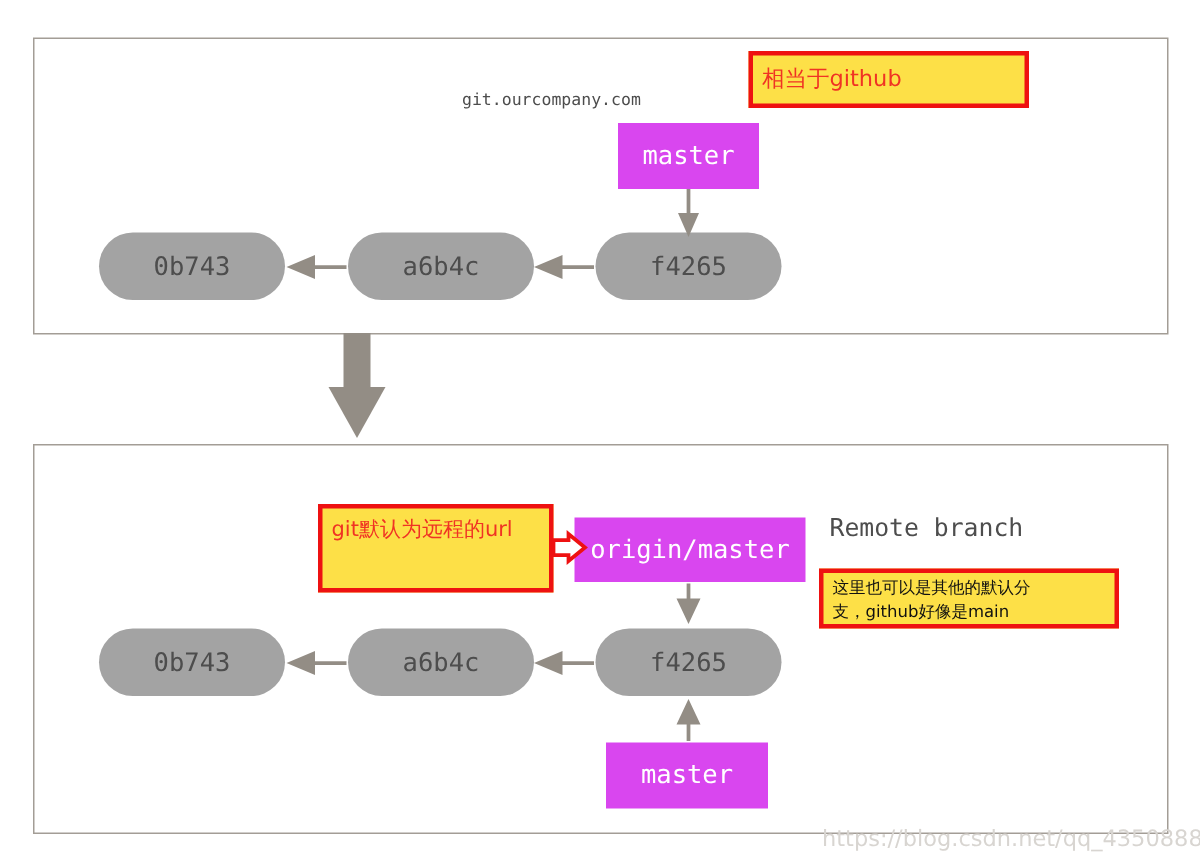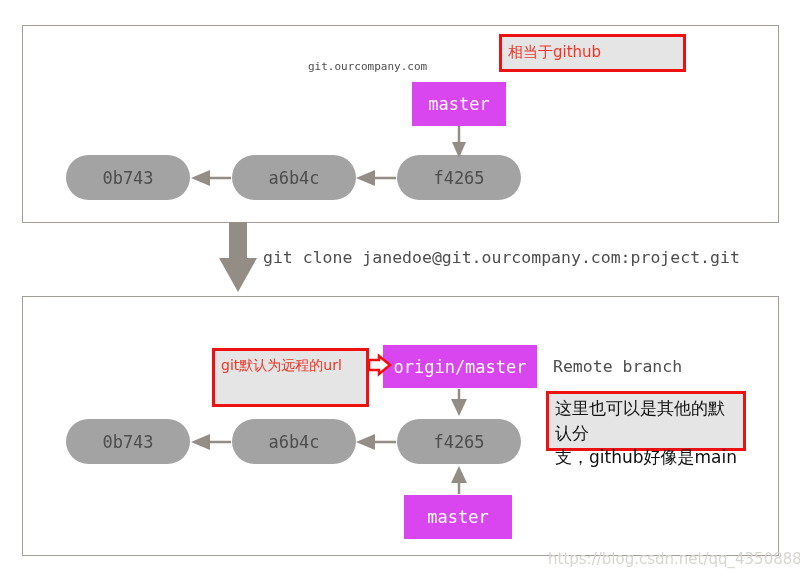--- a/index.html
+++ b/index.html
@@ -55,21 +55,21 @@
     font-size: 11px;
     margin-top: 24px;
   }
   #label-my-computer {
     left: 344px;
     top: 310px;
     font-size: 16.5px;
   }
   #label-remote-branch {
     left: 553px;
-    top: 357px;
+    top: 342px;
     font-size: 16.5px;
   }
   #label-local-branch {
     left: 531px;
     top: 508px;
     font-size: 16.5px;
   }
   #label-clone-cmd {
     left: 263px;
     top: 248px;
@@ -101,21 +101,21 @@
     justify-content: center;
     font-family: "DejaVu Sans Mono", "Liberation Mono", monospace;
     font-size: 17px;
     box-sizing: border-box;
   }
 
   
   .annot {
     position: absolute;
     border: 3px solid #ee1111;
-    background: #e5e5e5;
+    background: #fde047;
     box-sizing: border-box;
     font-family: "DejaVu Sans", "Liberation Sans", sans-serif;
     line-height: 1.45;
     padding: 3px 6px;
   }
   .annot.red-text { color: #f03324; }
   .annot.black-text { color: #111111; }
 
   #annot-github {
     left: 499px;
@@ -126,31 +126,29 @@
     display: flex;
     align-items: center;
   }
   #annot-origin {
     left: 212px;
     top: 336px;
     width: 157px;
     height: 59px;
     font-size: 14px;
     padding-top: 4px;
-    margin-top: 12px;
   }
   #annot-origin .line { display: block; }
   #annot-default-branch {
     left: 546px;
     top: 379px;
     width: 200px;
-    height: 60px;
-    font-size: 17px;
+    height: 40px;
+    font-size: 11px;
     padding-top: 2px;
-    margin-top: 12px;
   }
   #annot-default-branch .line { display: block; }
 
   
   #arrow-layer {
     position: absolute;
     left: 0; top: 0;
     width: 800px;
     height: 577px;
     pointer-events: none;
@@ -179,21 +177,20 @@
   <div class="branch-box" id="box-remote-master" style="left:412px; top:82px; width:94px; height:44px;">master</div>
 
   <div class="commit" id="commit-remote-0" style="left:66px; top:155px; width:124px;">0b743</div>
 
   <div class="commit" id="commit-remote-1" style="left:232px; top:155px; width:124px;">a6b4c</div>
 
   <div class="commit" id="commit-remote-2" style="left:397px; top:155px; width:124px;">f4265</div>
 
   <div class="annot red-text" id="annot-github">相当于github</div>
 
-  <div class="label" id="label-clone-cmd">git clone janedoe@git.ourcompany.com:project.git</div>
 
   <div class="panel" id="panel-local"></div>
 
 
   <div class="branch-box" id="box-origin-master" style="left:383px; top:345px; width:154px; height:43px;">origin/master</div>
 
   <div class="label" id="label-remote-branch">Remote branch</div>
 
   <div class="annot red-text" id="annot-origin">
     <span class="line">git默认为远程的url</span>

